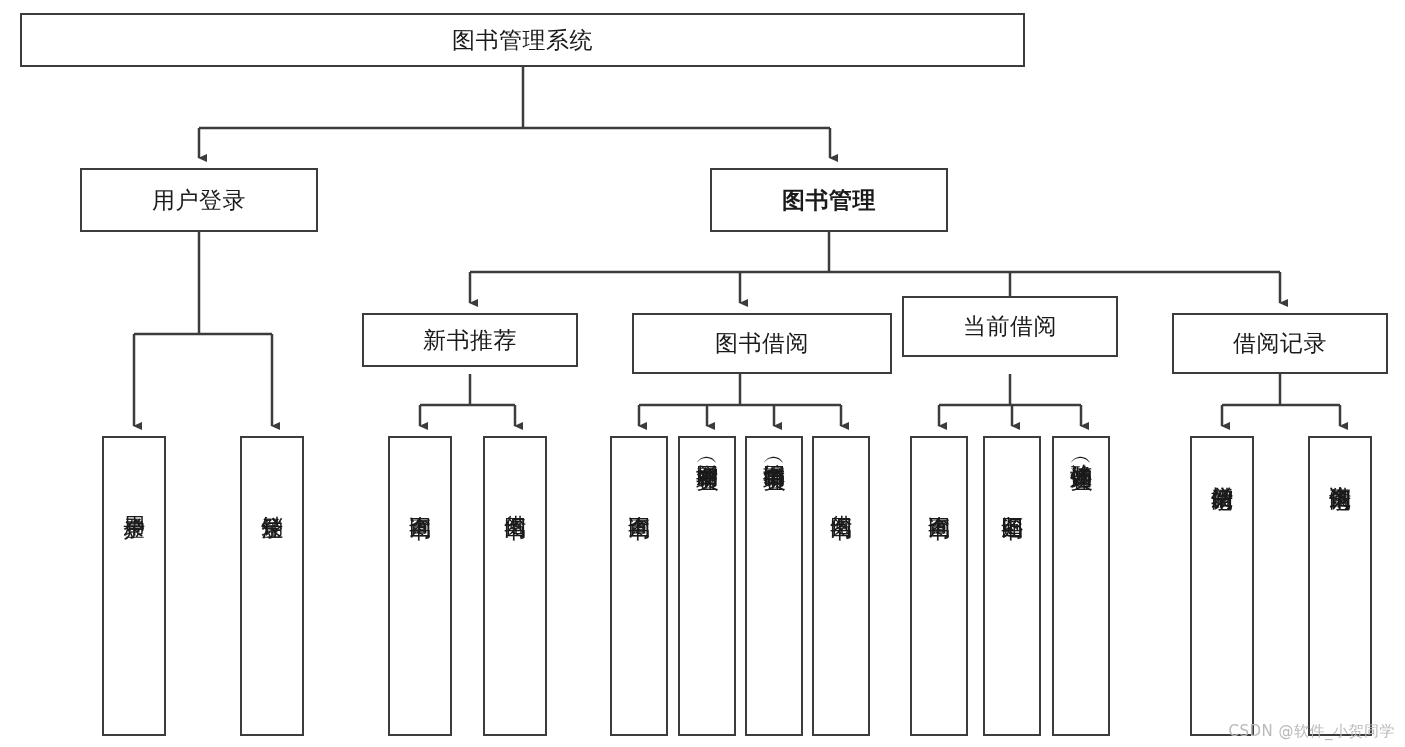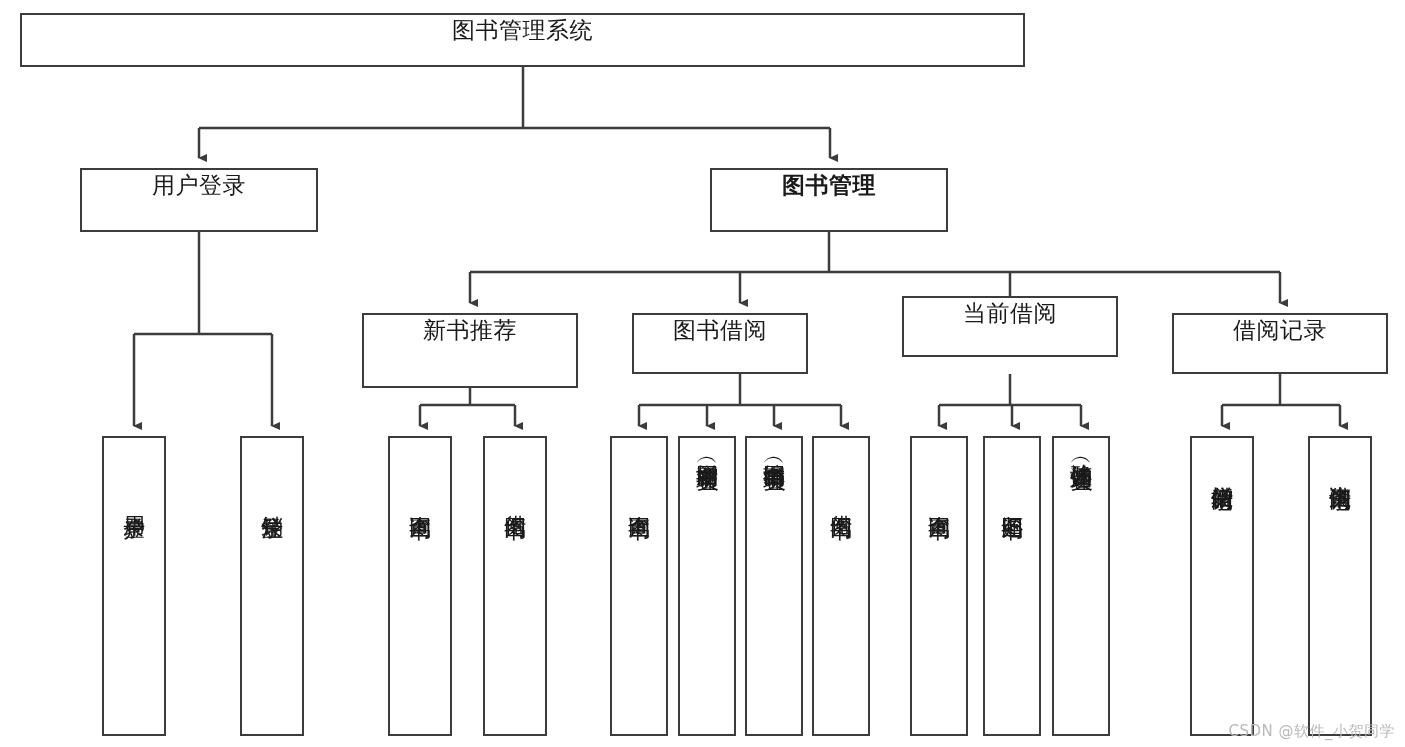--- a/index.html
+++ b/index.html
@@ -26,21 +26,21 @@
     width: 1405px;
     height: 747px;
     pointer-events: none;
   }
   .node {
     position: absolute;
     box-sizing: border-box;
     background: #ffffff;
     border: 2px solid #3c3c3c;
     display: flex;
-    align-items: flex-start;
+    align-items: center;
     justify-content: center;
     color: #1a1a1a;
   }
   .node.h {
     font-size: 23px;
     letter-spacing: 0.5px;
   }
   .node.leaf {
     align-items: flex-start;
     justify-content: center;
@@ -124,24 +124,24 @@
     <span>图书管理系统</span>
   </div>
 
   <div class="node h" style="left:80px; top:168px; width:238px; height:64px;">
     <span>用户登录</span>
   </div>
   <div class="node h" style="left:710px; top:168px; width:238px; height:64px;font-weight:bold;">
     <span>图书管理</span>
   </div>
 
-  <div class="node h" style="left:362px; top:313px; width:216px; height:75px;">
+  <div class="node h" style="left:362px; top:313px; width:216px; height:54px;">
     <span>新书推荐</span>
   </div>
-  <div class="node h" style="left:632px; top:313px; width:176px; height:61px;">
+  <div class="node h" style="left:632px; top:313px; width:260px; height:61px;">
     <span>图书借阅</span>
   </div>
   <div class="node h" style="left:902px; top:296px; width:216px; height:61px;">
     <span>当前借阅</span>
   </div>
   <div class="node h" style="left:1172px; top:313px; width:216px; height:61px;">
     <span>借阅记录</span>
   </div>
 
   <div class="node leaf" style="left:102px; top:436px; width:64px; height:300px; padding-top:60px;">

